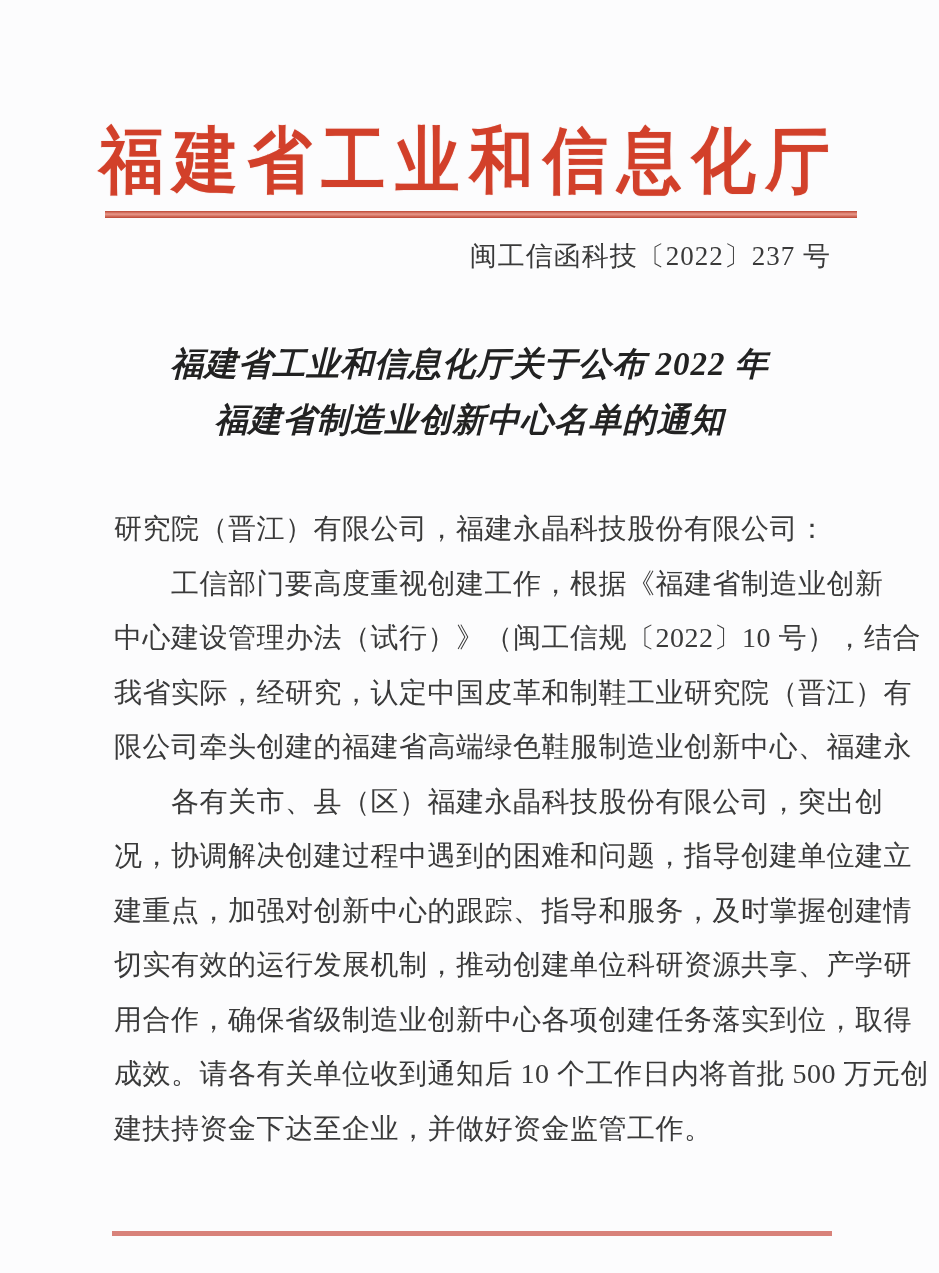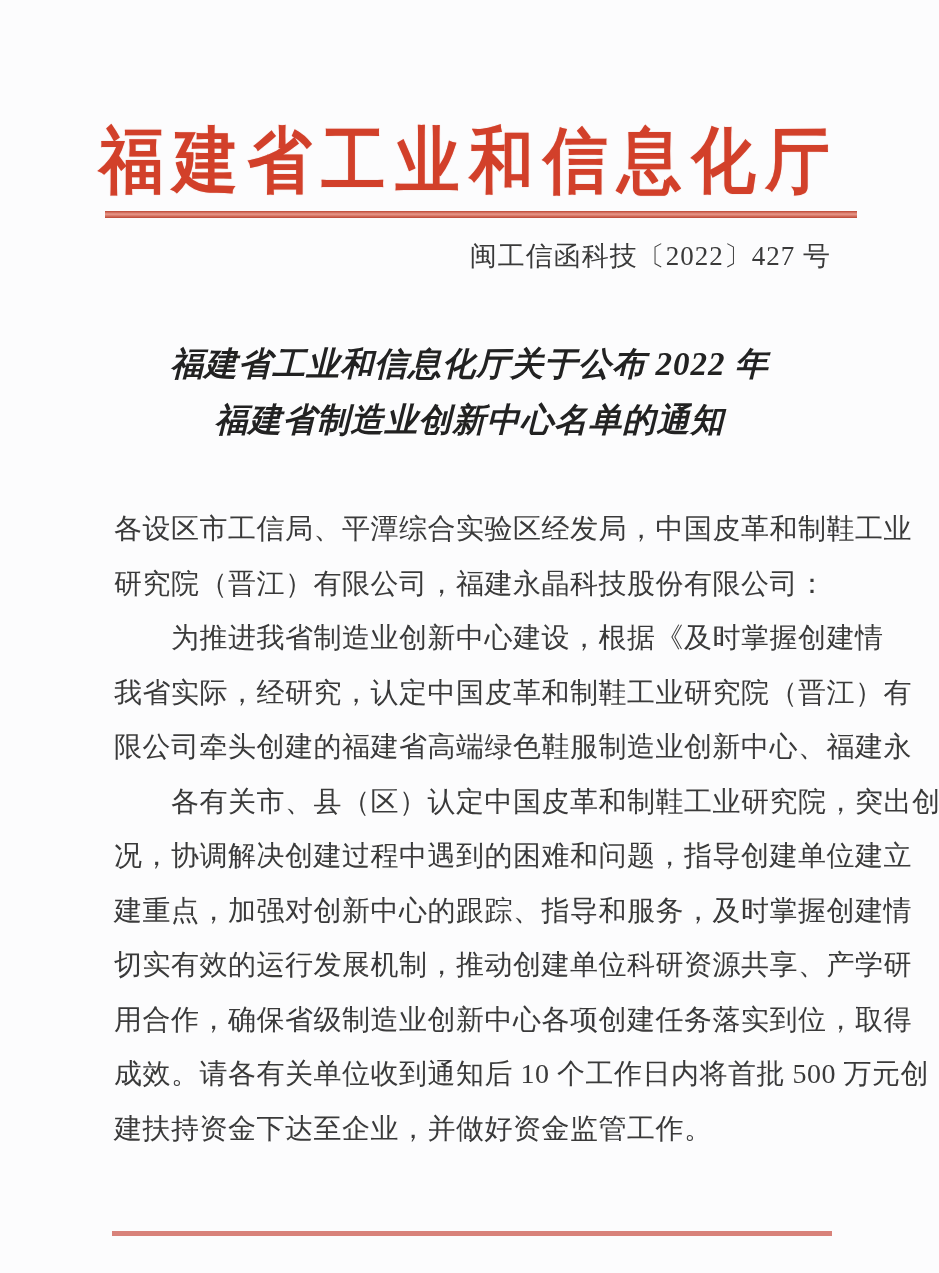--- a/index.html
+++ b/index.html
@@ -90,39 +90,39 @@
 </head>
 <body>
 
 <div class="page">
 
   <div class="letterhead">
     <div class="agency-name">福建省工业和信息化厅</div>
     <div class="letterhead-rule"></div>
   </div>
 
-  <div class="doc-number">闽工信函科技〔2022〕427 号</div>
+  <div class="doc-number">闽工信函科技〔2022〕237 号</div>
 
   <div class="notice-title">
     <div>福建省工业和信息化厅关于公布 2022 年</div>
     <div>福建省制造业创新中心名单的通知</div>
   </div>
 
   <div class="document-body">
       <div class="para">
-        <div class="line">各设区市工信局、平潭综合实验区经发局，中国皮革和制鞋工业</div>
         <div class="line">研究院（晋江）有限公司，福建永晶科技股份有限公司：</div>
       </div>
       <div class="para">
-        <div class="line">　　为推进我省制造业创新中心建设，根据《及时掌握创建情</div>
+        <div class="line">　　工信部门要高度重视创建工作，根据《福建省制造业创新</div>
+        <div class="line">中心建设管理办法（试行）》（闽工信规〔2022〕10 号），结合</div>
         <div class="line">我省实际，经研究，认定中国皮革和制鞋工业研究院（晋江）有</div>
         <div class="line">限公司牵头创建的福建省高端绿色鞋服制造业创新中心、福建永</div>
       </div>
       <div class="para">
-        <div class="line">　　各有关市、县（区）认定中国皮革和制鞋工业研究院，突出创</div>
+        <div class="line">　　各有关市、县（区）福建永晶科技股份有限公司，突出创</div>
         <div class="line">况，协调解决创建过程中遇到的困难和问题，指导创建单位建立</div>
         <div class="line">建重点，加强对创新中心的跟踪、指导和服务，及时掌握创建情</div>
         <div class="line">切实有效的运行发展机制，推动创建单位科研资源共享、产学研</div>
         <div class="line">用合作，确保省级制造业创新中心各项创建任务落实到位，取得</div>
         <div class="line">成效。请各有关单位收到通知后 10 个工作日内将首批 500 万元创</div>
         <div class="line">建扶持资金下达至企业，并做好资金监管工作。</div>
       </div>
     </div>
 
   <div class="bottom-rule"></div>

